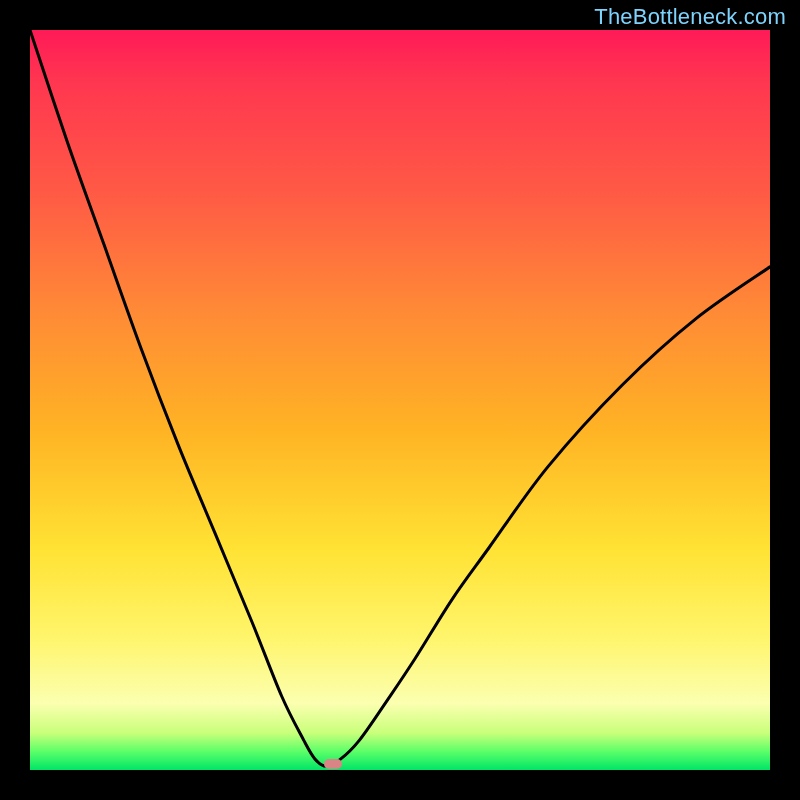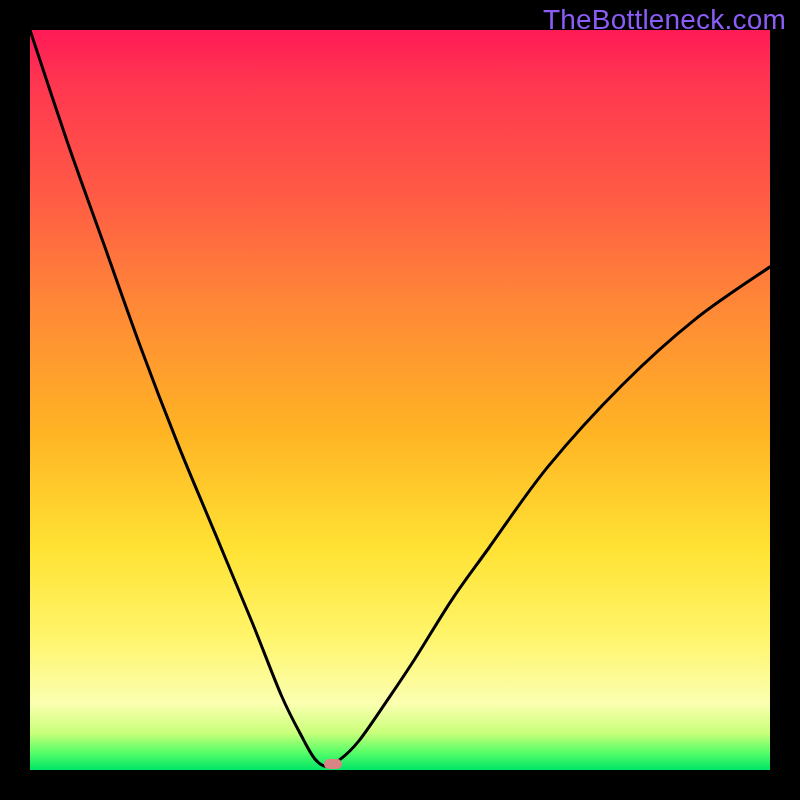--- a/index.html
+++ b/index.html
@@ -51,23 +51,23 @@
   }
   .marker {
     position: absolute;
     background: #d98585;
     border-radius: 6px;
   }
   .watermark {
     position: absolute;
     right: 14px;
     top: 4px;
-    font-size: 28px;
+    font-size: 22px;
     font-weight: 500;
-    color: #8b5cf6;
+    color: #7dd3fc;
     letter-spacing: 0.2px;
   }
 </style>
 </head>
 <body>
 
 <div class="frame">
 
   <div class="plot-area">
 

